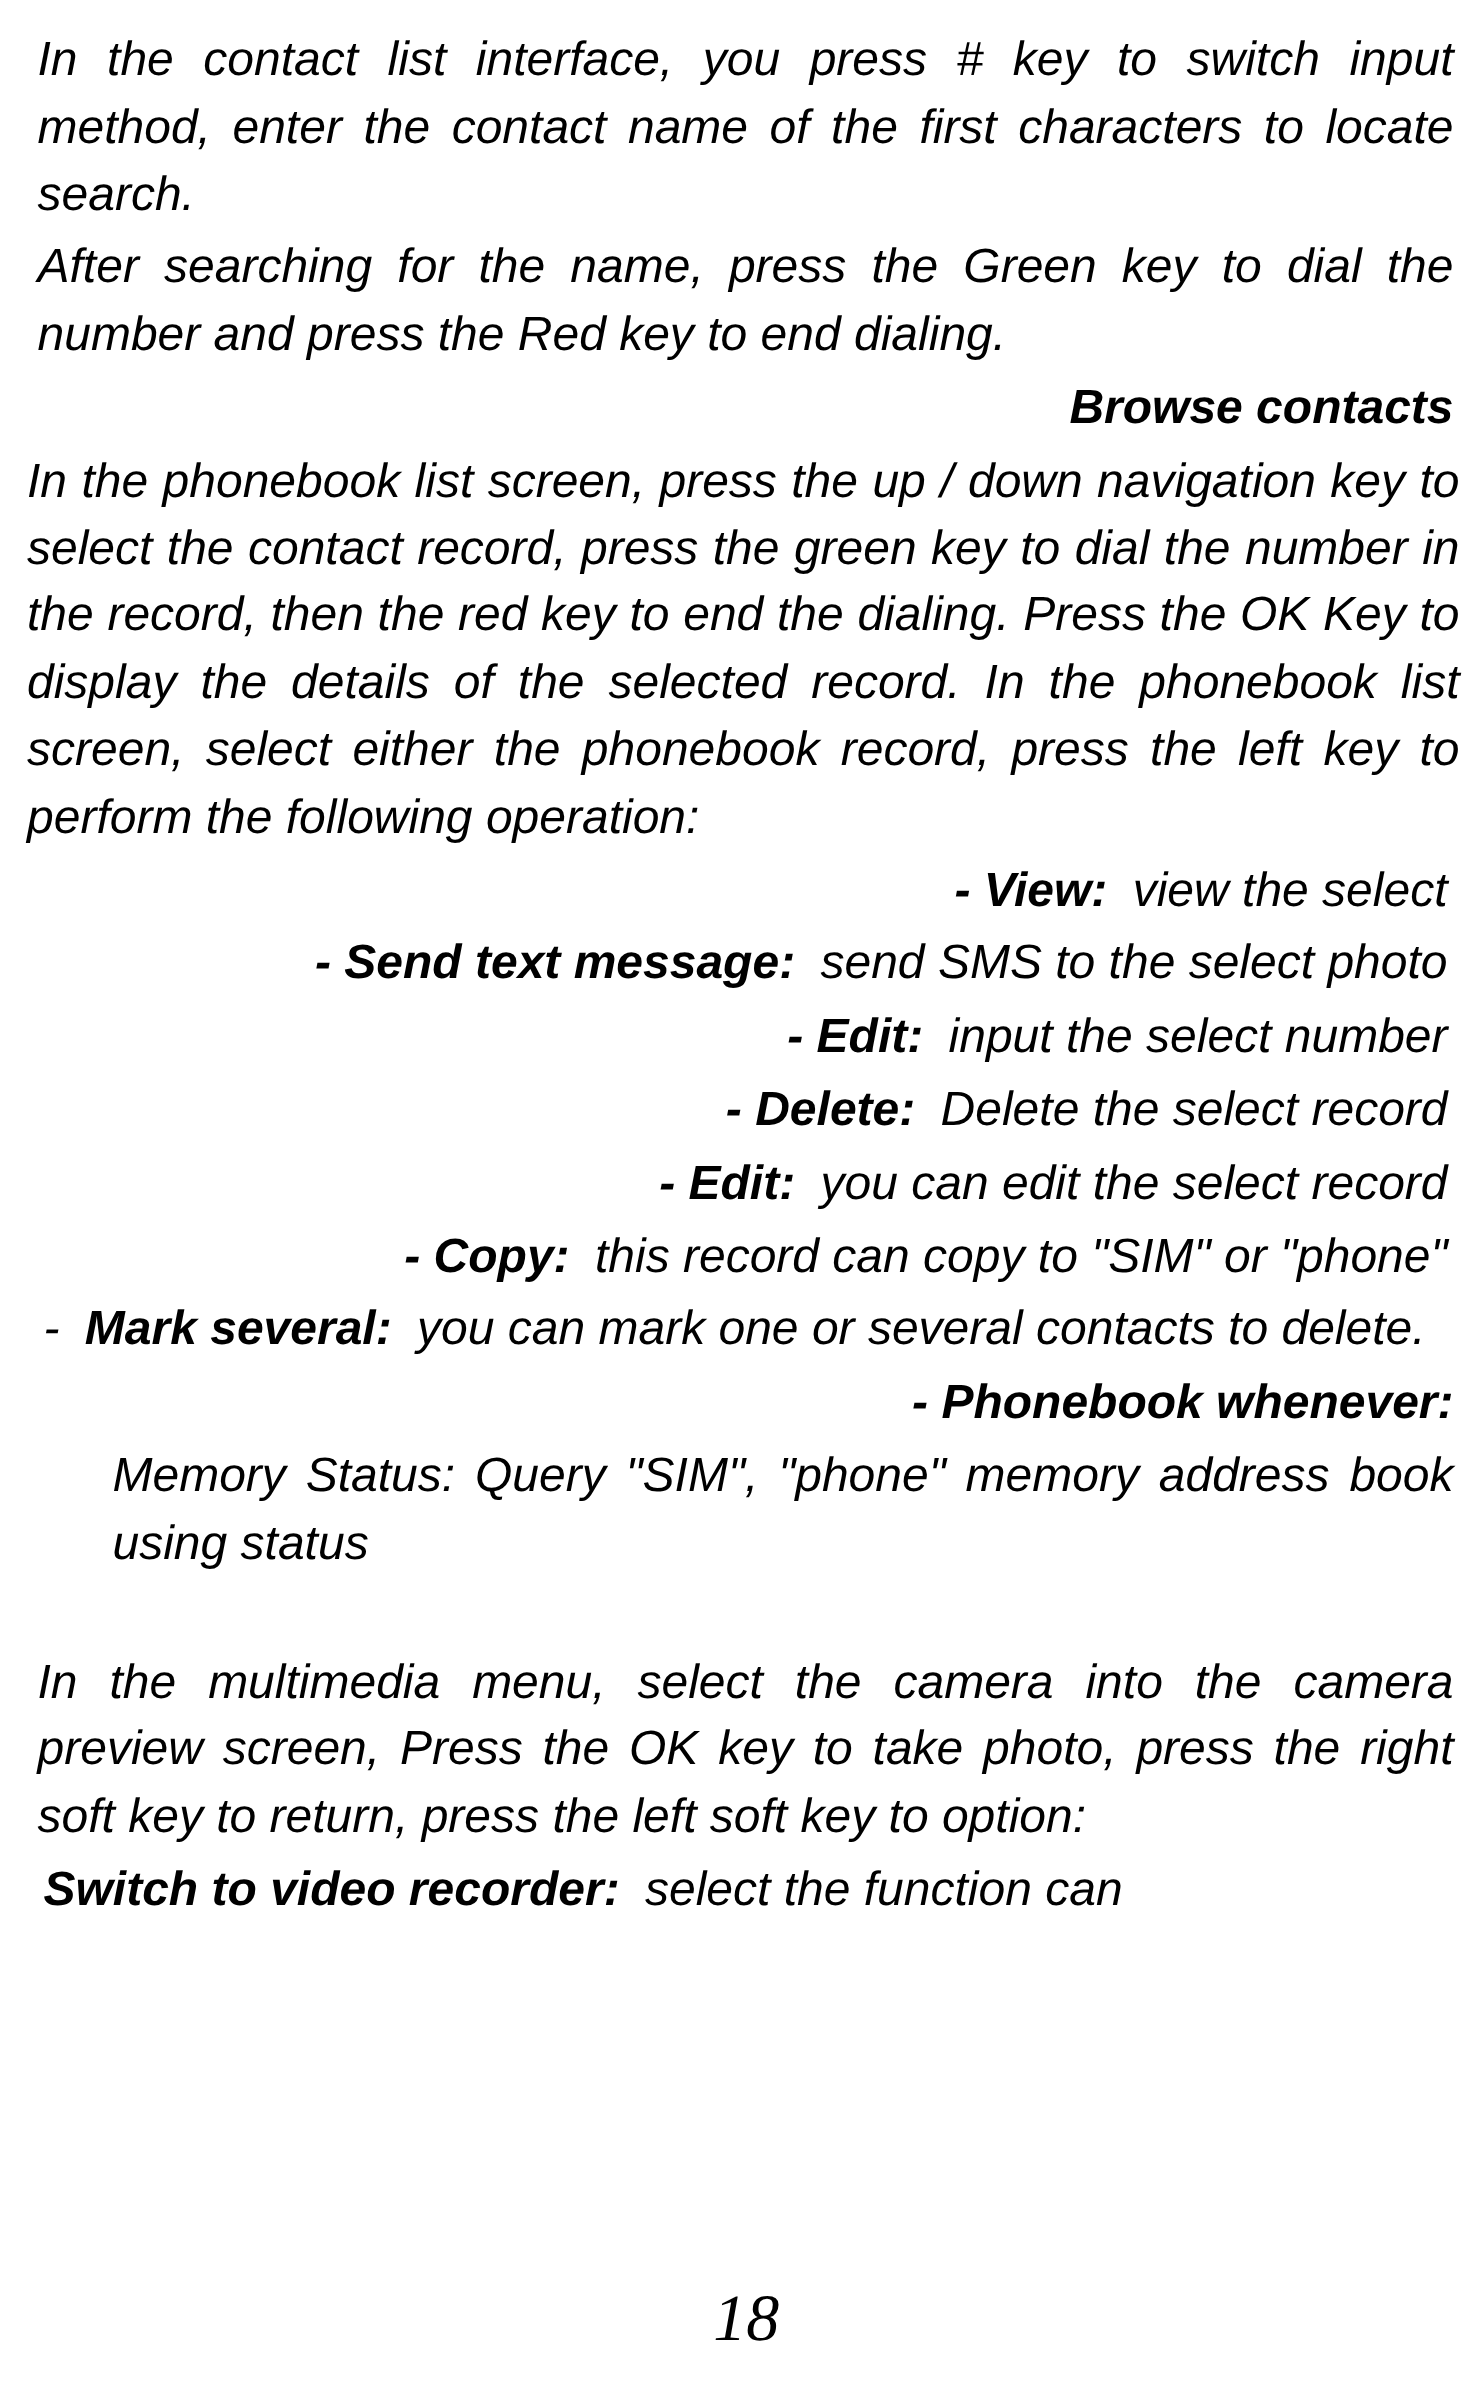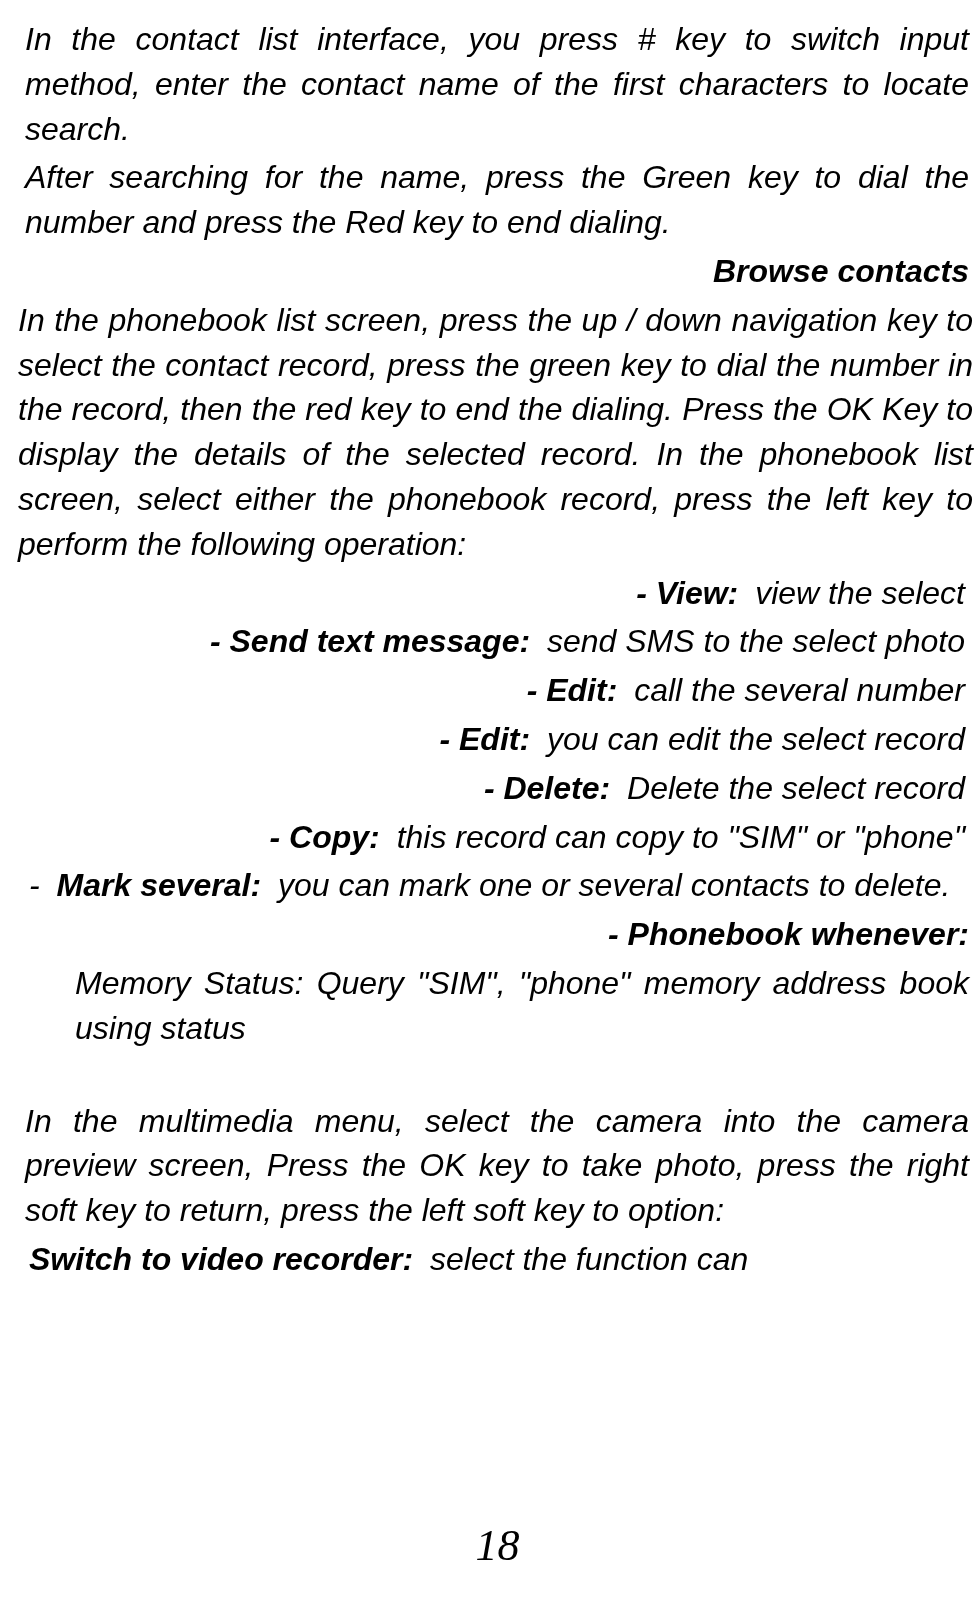--- a/index.html
+++ b/index.html
@@ -53,23 +53,23 @@
 
 <div class="content">
   <p class="para">In the contact list interface, you press # key to switch input method, enter the contact name of the first characters to locate search.</p>
   <p class="para">After searching for the name, press the Green key to dial the number and press the Red key to end dialing.</p>
   <p class="para-left bold">Browse contacts</p>
 </div>
 <p class="para">In the phonebook list screen, press the up / down navigation key to select the contact record, press the green key to dial the number in the record, then the red key to end the dialing. Press the OK Key to display the details of the selected record. In the phonebook list screen, select either the phonebook record, press the left key to perform the following operation:</p>
 <div class="content">
   <p class="para-left"><span class="bold"> - View: </span><span>view the select</span></p>
   <p class="para-left"><span class="bold">- Send text message: </span><span>send SMS to the select photo</span></p>
-  <p class="para-left"><span class="bold">- Edit: </span><span>call the several number</span></p>
+  <p class="para-left"><span class="bold">- Edit: </span><span>input the select number</span></p>
+  <p class="para-left"><span class="bold">- Delete: </span><span>Delete the select record</span></p>
   <p class="para-left"><span class="bold">- Edit: </span><span>you can edit the select record</span></p>
-  <p class="para-left"><span class="bold">- Delete: </span><span>Delete the select record</span></p>
   <p class="para-left"><span class="bold">- Copy: </span><span>this record can copy to "SIM" or "phone"</span></p>
   <p class="para"><span>- </span><span class="bold">Mark several: </span><span>you can mark one or several contacts to delete.</span></p>
   <p class="para-left bold">- Phonebook whenever:</p>
   <p class="para indent">Memory Status: Query "SIM", "phone" memory address book using status</p>
   <div class="spacer"></div>
   <p class="para">In the multimedia menu, select the camera into the camera preview screen, Press the OK key to take photo, press the right soft key to return, press the left soft key to option:</p>
   <p class="para"><span class="bold">Switch to video recorder: </span><span>select the function  can</span></p>
 </div>
 
 <div class="page-number">18</div>

